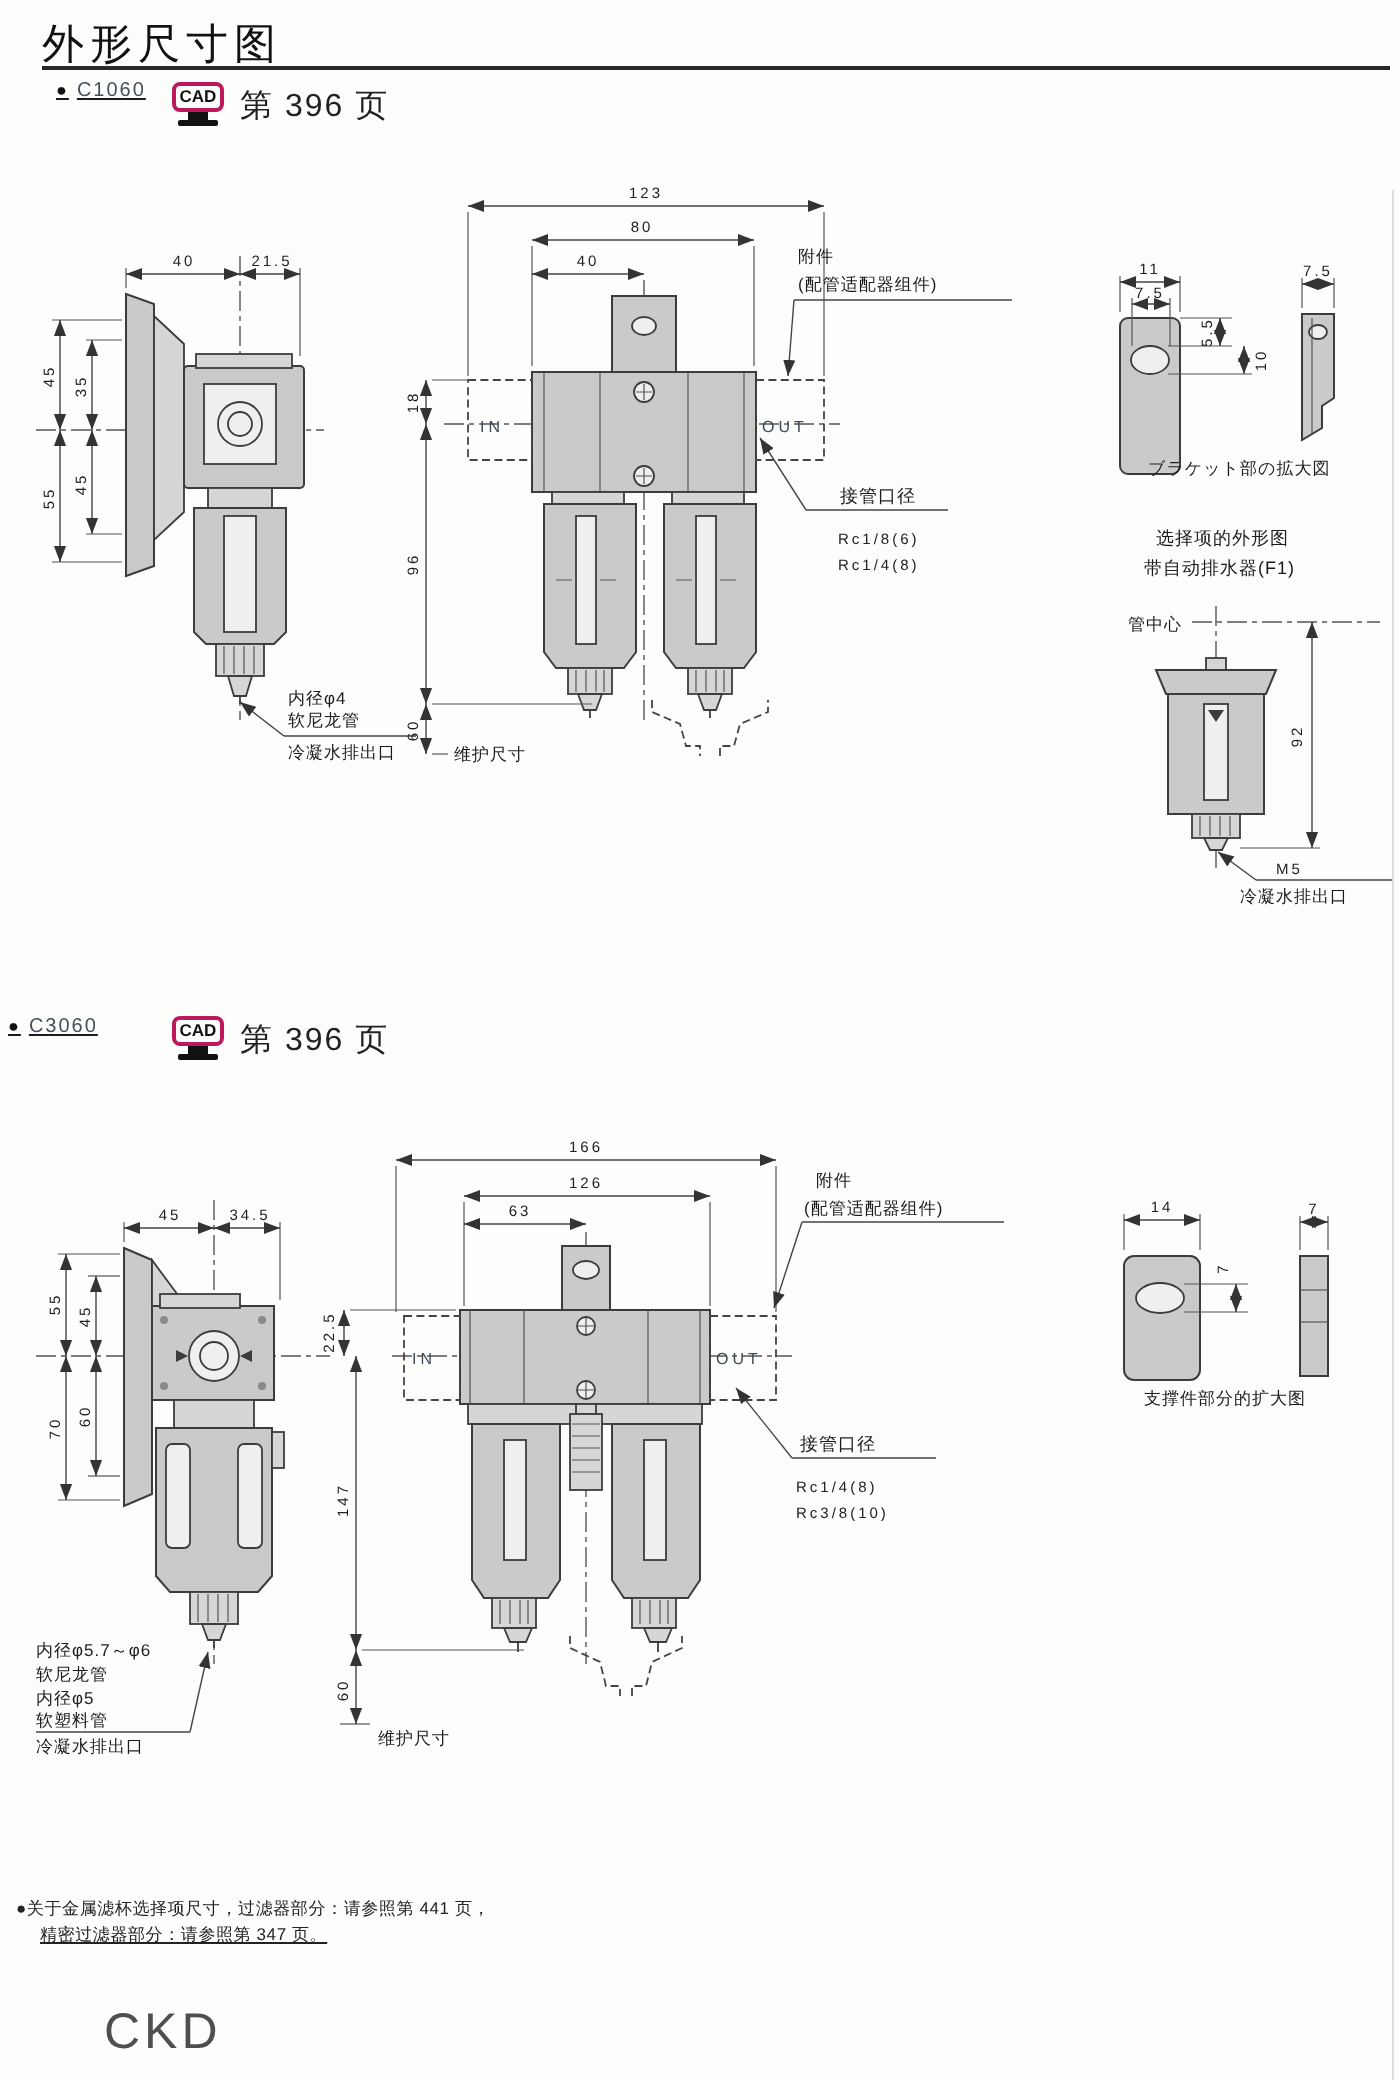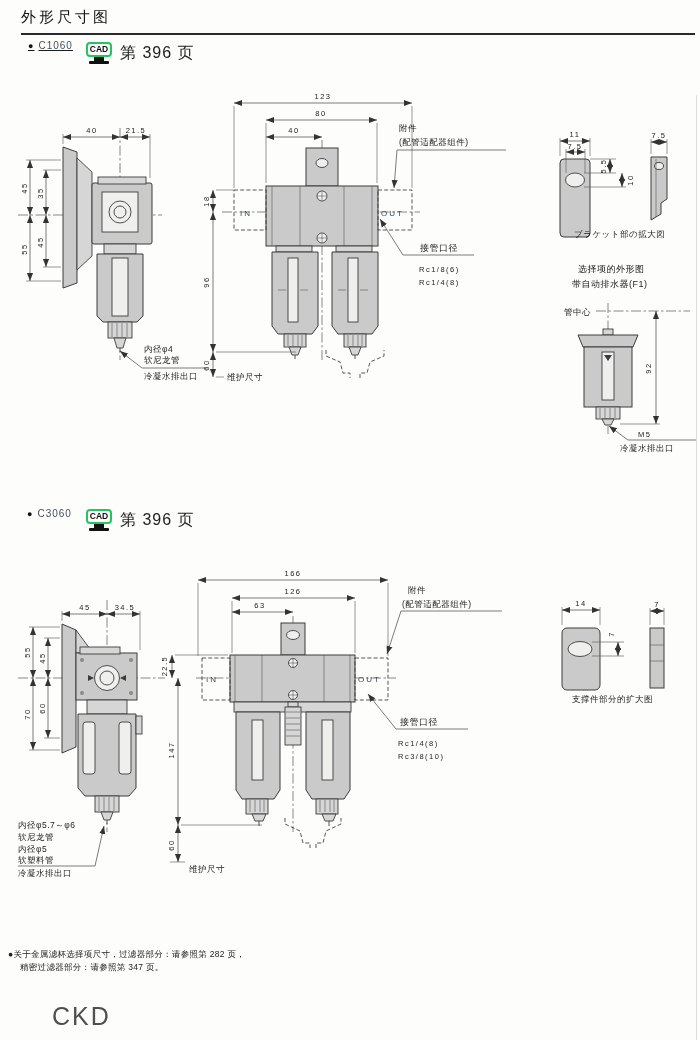--- a/index.html
+++ b/index.html
@@ -1,26 +1,26 @@
 <!DOCTYPE html>
 <html><head>
 <meta charset="utf-8">
 <style>
   html,body{margin:0;padding:0;}
   body{width:700px;height:1040px;position:relative;background:#fdfdfc;
        font-family:"Liberation Sans",sans-serif;color:#1c1c1c;overflow:hidden;}
   .abs{position:absolute;}
-  .page-title{left:21px;top:8px;font-size:15px;letter-spacing:3px;color:#111;}
+  .page-title{left:21px;top:8px;font-size:21px;letter-spacing:3px;color:#111;}
   .title-rule{left:21px;right:5px;top:33px;height:2px;background:#2a2a2a;}
   .page-edge{right:3px;top:95px;bottom:0;width:1px;background:#dcdcda;}
   .section-header{display:flex;align-items:flex-start;}
   .model-label{font-size:10px;color:#44505c;letter-spacing:1px;white-space:nowrap;}
   .bullet{color:#111;margin-right:4px;font-size:9px;}
   .cad-badge{width:30px;text-align:center;}
-  .cad-screen{display:inline-block;border:2px solid #22c55e;border-radius:4px;
+  .cad-screen{display:inline-block;border:2px solid #be185d;border-radius:4px;
               font-size:8.5px;font-weight:bold;line-height:11px;padding:0 2px;color:#111;}
   .cad-stand{width:10px;height:4px;background:#111;margin:0 auto;}
   .cad-base{width:20px;height:3px;background:#111;margin:0 auto;border-radius:1px;}
   .page-ref{font-size:16px;color:#222;letter-spacing:1px;}
   .note-line{font-size:8.5px;line-height:13px;color:#222;letter-spacing:0.3px;}
   .logo{font-size:25px;font-weight:normal;color:#4f4f4f;letter-spacing:2px;}
   svg{position:absolute;left:0;}
   svg .part{fill:#cacaca;stroke:#3c3c3c;stroke-width:1;}
   svg .part2{fill:#d6d6d6;stroke:#3c3c3c;stroke-width:0.9;}
   svg .win{fill:#efefee;stroke:#3c3c3c;stroke-width:0.9;}
@@ -215,21 +215,21 @@
     <line class="thin" x1="620" y1="424" x2="660" y2="424"></line>
     <line class="dim" x1="656" y1="311" x2="656" y2="424" marker-start="url(#arr)" marker-end="url(#arr)"></line>
     <text class="dimtxt" transform="rotate(-90 651 368)" x="651" y="368" text-anchor="middle">92</text>
     <line class="dim" x1="609" y1="426" x2="628" y2="440" marker-start="url(#arr)"></line>
     <line class="dim" x1="628" y1="440" x2="696" y2="440"></line>
     <text class="dimtxt" x="638" y="437">M5</text>
     <text class="lbl" x="620" y="451">冷凝水排出口</text>
   </g>
 </svg>
 
-<div class="abs section-header" style="left:27px;top:508px;">
+<div class="abs section-header" style="left:4px;top:508px;text-decoration:underline;">
   <span class="model-label"><span class="bullet">●</span><span>C3060</span></span>
 </div>
 <div class="abs cad-badge" style="left:84px;top:505px;">
   <div class="cad-screen">CAD</div>
   <div class="cad-stand"></div>
   <div class="cad-base"></div>
 </div>
 <div class="abs page-ref" style="left:120px;top:510px;">第 396 页</div>
 
 <svg width="700" height="330" viewBox="0 560 700 330" style="top:560px;">
@@ -369,15 +369,15 @@
     <line class="thin" x1="650" y1="645" x2="664" y2="645"></line>
     <line class="thin" x1="650" y1="661" x2="664" y2="661"></line>
     <line class="thin" x1="650" y1="625" x2="650" y2="608"></line>
     <line class="thin" x1="664" y1="625" x2="664" y2="608"></line>
     <line class="dim" x1="650" y1="611" x2="664" y2="611" marker-start="url(#arr)" marker-end="url(#arr)"></line>
     <text class="dimtxt" x="657" y="607" text-anchor="middle">7</text>
     <text class="lbl" x="572" y="702">支撑件部分的扩大图</text>
   </g>
 </svg>
 
-<div class="abs note-line" style="left:8px;top:948px;">●关于金属滤杯选择项尺寸，过滤器部分：请参照第 282 页，</div>
-<div class="abs note-line" style="left:20px;top:961px;">精密过滤器部分：请参照第 347 页。</div>
+<div class="abs note-line" style="left:8px;top:948px;">●关于金属滤杯选择项尺寸，过滤器部分：请参照第 441 页，</div>
+<div class="abs note-line" style="left:20px;top:961px;text-decoration:underline;">精密过滤器部分：请参照第 347 页。</div>
 <div class="abs logo" style="left:52px;top:1002px;">CKD</div>
 
 </body></html>

